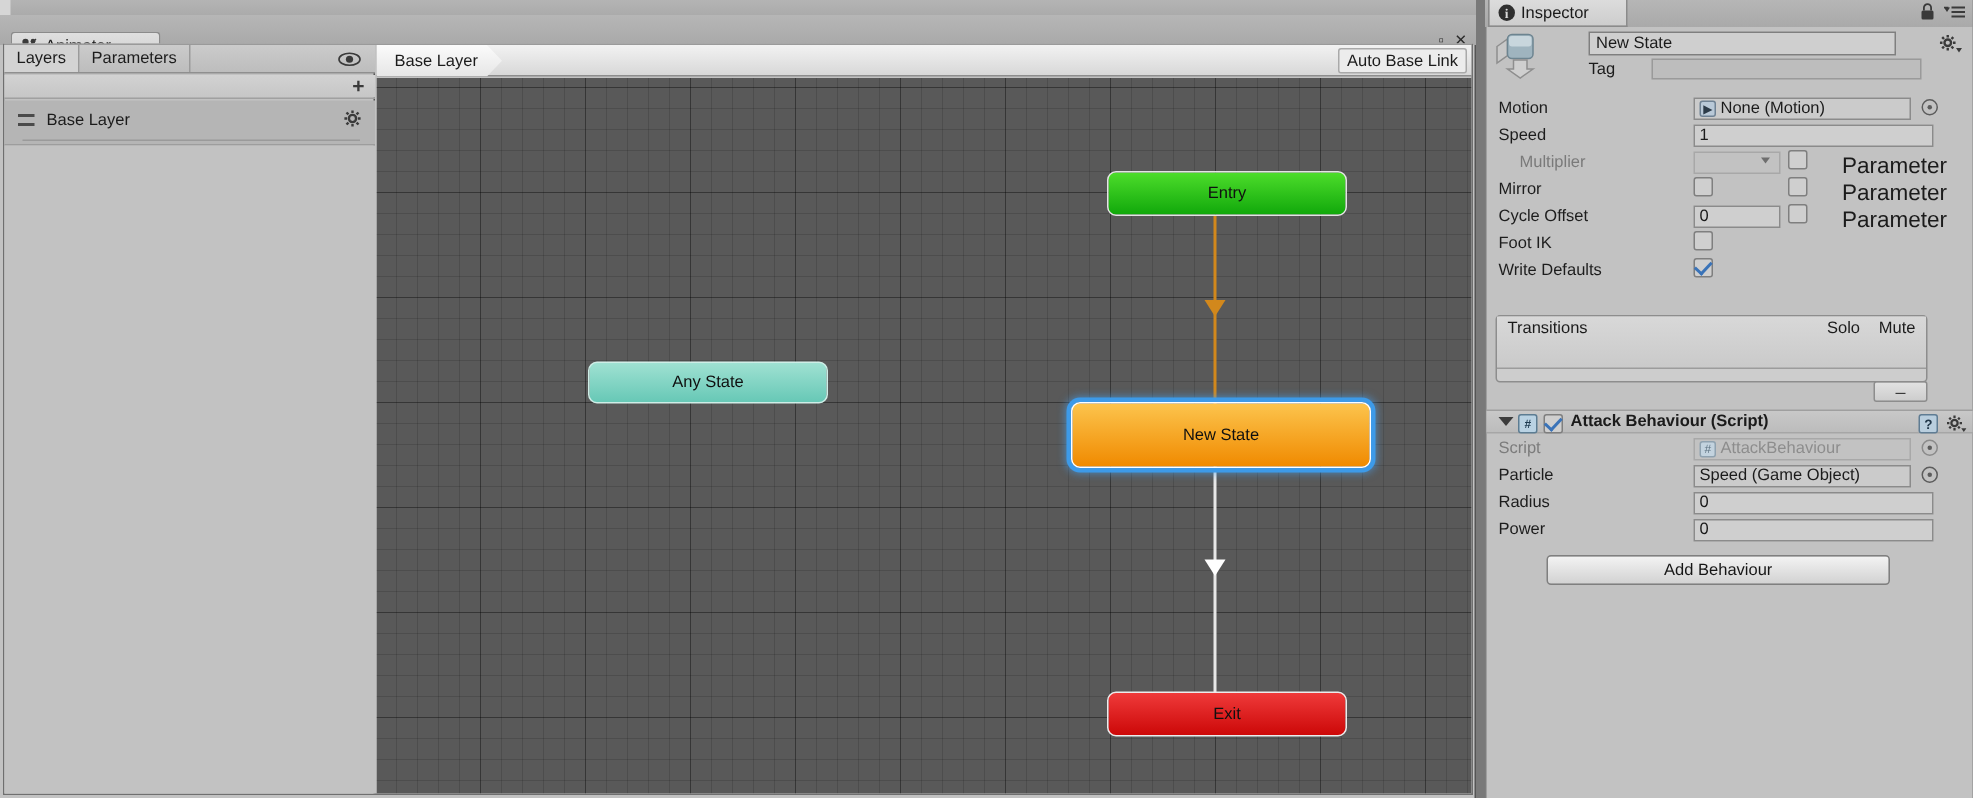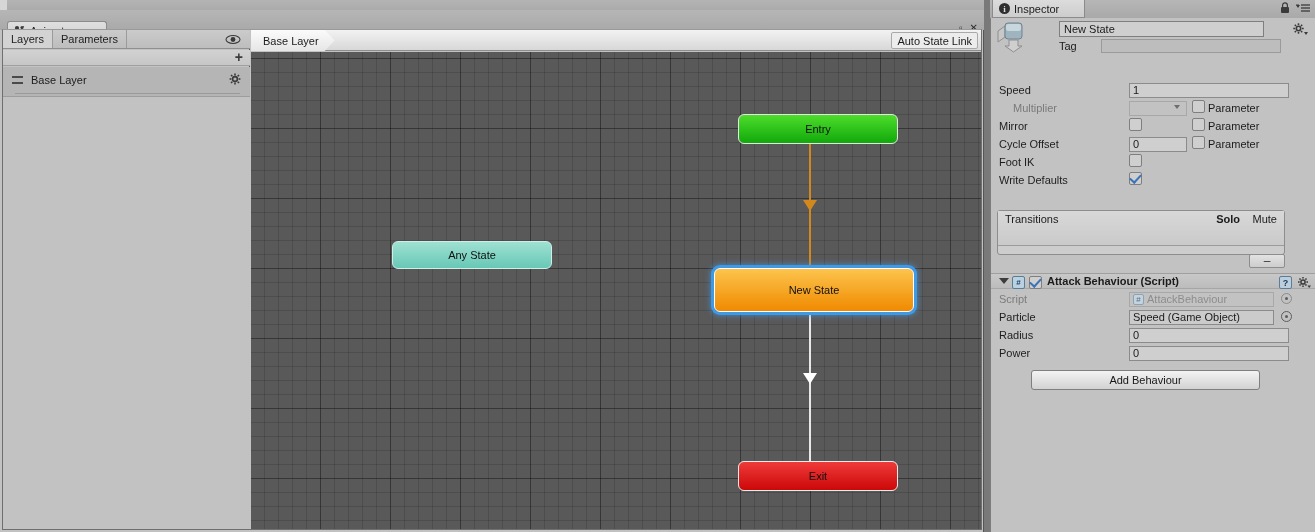--- a/index.html
+++ b/index.html
@@ -288,39 +288,39 @@
   .cbox {
     position: absolute; width: 13px; height: 13px;
     background: #cfcfcf; border: 1px solid #7f7f7f; border-radius: 2px;
   }
   .cbox.checked::after {
     content: ""; position: absolute; left: 2px; top: -1px;
     width: 5px; height: 9px;
     border: solid #3a73b8; border-width: 0 2px 2px 0;
     transform: rotate(43deg);
   }
-  .cblabel { position: absolute; font-size: 11px; }
+  .cblabel { position: absolute; font-size: 15px; margin-left: 20px; }
   .dropdown-arrow {
     position: absolute; width: 0; height: 0;
     border-left: 3px solid transparent; border-right: 3px solid transparent;
     border-top: 4px solid #6e6e6e;
   }
 
   
   #transitions-box {
     position: absolute; left: 6px; top: 192px; width: 288px; height: 45px;
     background: #cdcdcd; border: 1px solid #8d8d8d; border-radius: 3px;
   }
   #trans-head {
     position: absolute; left: 0; top: 0; width: 100%; height: 35px;
     background: linear-gradient(#d8d8d8,#cacaca);
     border-bottom: 1px solid #9c9c9c;
   }
   #trans-title { position: absolute; left: 7px; top: 2px; font-size: 11px; }
-  #solo-hdr { position: absolute; right: 44px; top: 2px; font-size: 11px; font-weight: bold; }
+  #solo-hdr { position: absolute; right: 44px; top: 2px; font-size: 11px; }
   #mute-hdr { position: absolute; right: 7px; top: 2px; font-size: 11px; }
   #trans-row {
     position: absolute; left: 0; top: 18px; width: 100%; height: 20px;
   }
   #trans-handle {
     position: absolute; left: 7px; top: 8px; width: 10px; height: 3px;
   }
   #trans-handle i { display: block; height: 1px; background: #646464; margin-bottom: 2px; }
   #trans-label { position: absolute; left: 25px; top: 3px; font-size: 11px; }
   #solo-cb { position: absolute; right: 50px; top: 3px; }
@@ -452,21 +452,21 @@
         </div>
         <div id="layer-rest"></div>
       </div>
 
       <div id="graph-panel">
         <div id="graph-toolbar">
           <div id="breadcrumb">
             <span>Base Layer</span>
           </div>
           <div id="autolivelink">
-            <span>Auto State Link</span>
+            <span>Auto Base Link</span>
           </div>
         </div>
 
         <div id="graph-canvas">
 
           <div class="edge" style="left:0;top:0;width:100%;height:100%;pointer-events:none;">
             <div class="edge-line" style="left:558px; top:92px; height:128px; background:#d2881c;"></div>
             <div class="arrow" style="left:552px; top:148px; border-left:7px solid transparent; border-right:7px solid transparent; border-top:11px solid #d2881c;"></div>
           </div>
 
@@ -553,20 +553,28 @@
             </g>
             <polygon points="12,10 16,10 14,13" fill="#3a3a3a"></polygon>
           </svg>
         </div>
         <span id="tag-label">Tag</span>
         <div id="tag-field">
           <span></span>
         </div>
       </div>
 
+      <div class="prow" style="top:45px;">
+        <span class="plabel">Motion</span>
+        <div class="pfield obj" style="left:138px; width:145px;">
+          <span class="objicon">▶</span>
+          <span>None (Motion)</span>
+        </div>
+        <span class="target-ico" style="left:290px; top:3px;"></span>
+      </div>
 
       <div class="prow" style="top:63px;">
         <span class="plabel">Speed</span>
         <div class="pfield" style="left:138px; width:160px;">
           <span>1</span>
         </div>
       </div>
 
       <div class="prow" style="top:81px;">
         <span class="plabel indent">Multiplier</span>

